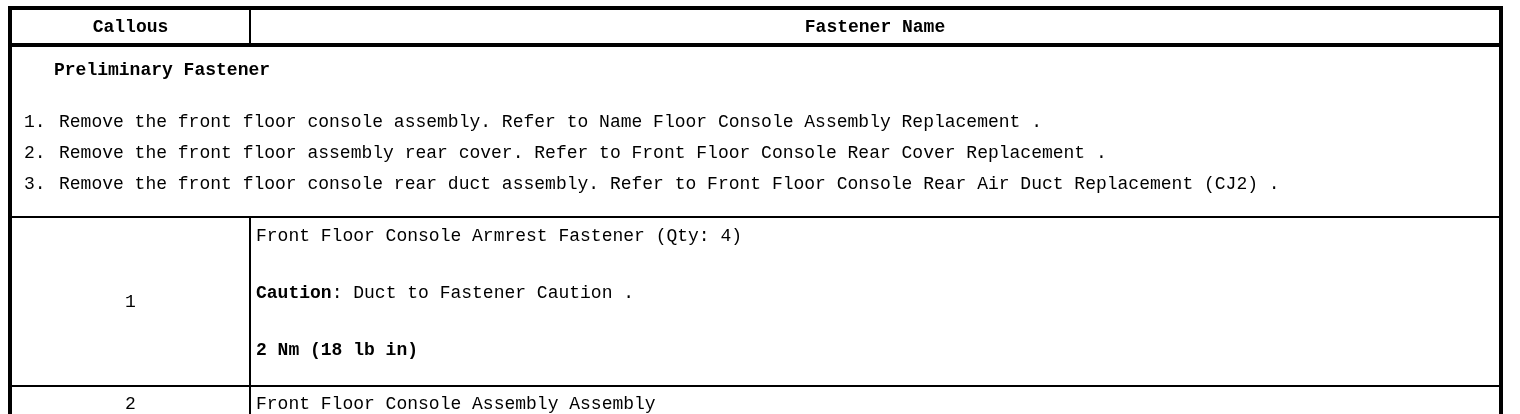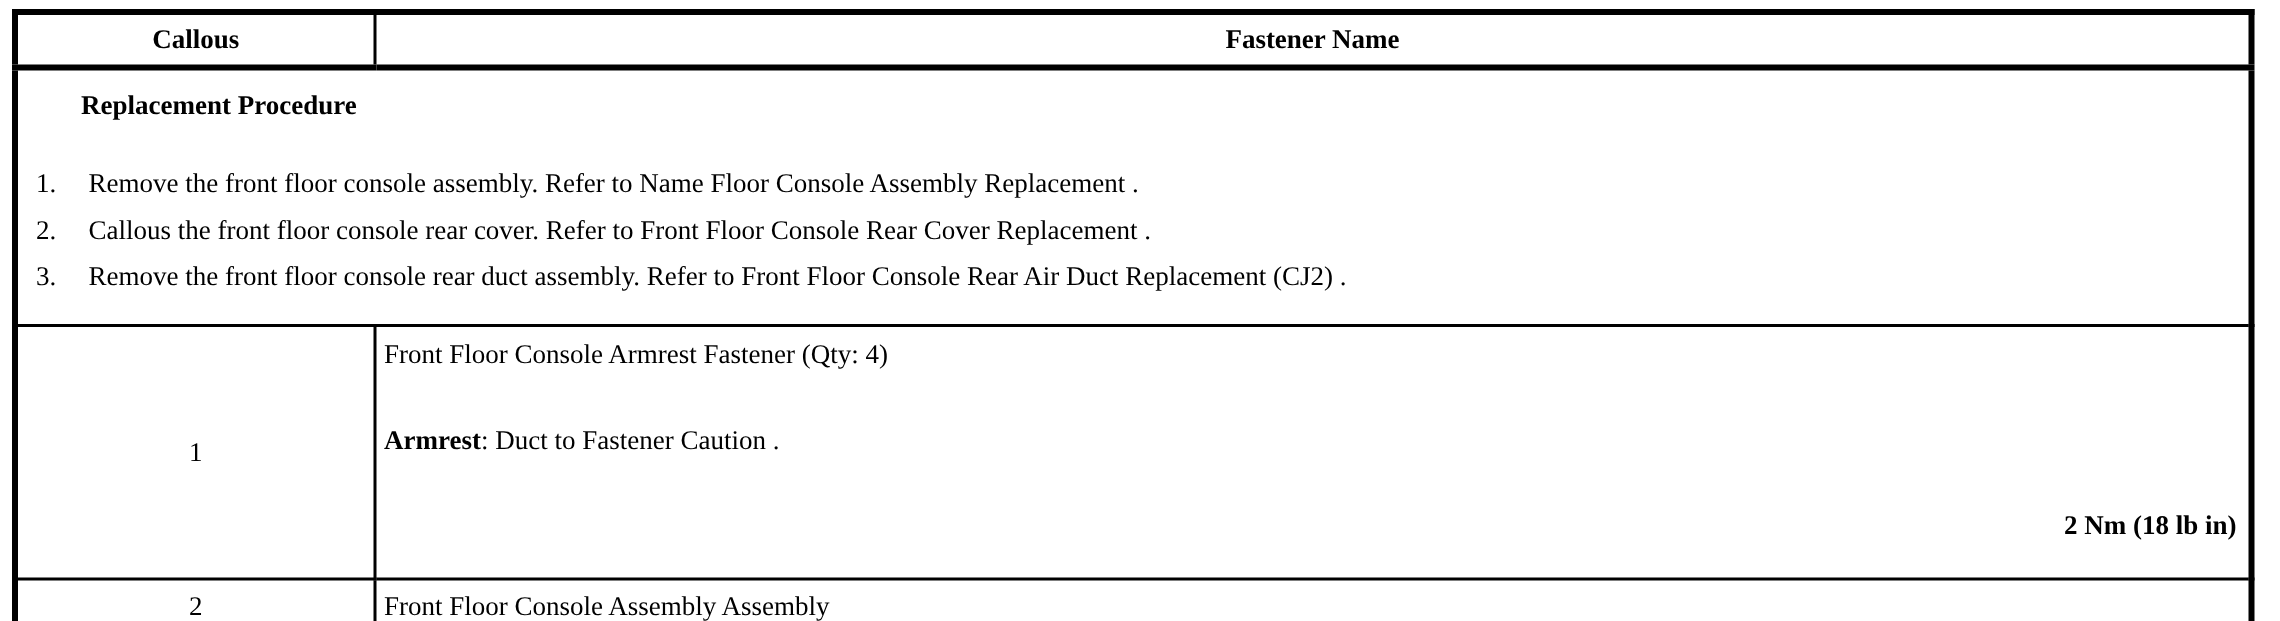--- a/index.html
+++ b/index.html
@@ -6,21 +6,21 @@
     margin: 0;
     padding: 0;
     background: #ffffff;
   }
   .page {
     position: relative;
     width: 1520px;
     height: 414px;
     background: #ffffff;
     color: #000000;
-    font-family: Liberation Serif, serif;
+    font-family: Liberation Mono, monospace;
   }
   table.parts-table {
     position: absolute;
     left: 8px;
     top: 6px;
     width: 1495px;
     border-collapse: collapse;
     table-layout: fixed;
     border: 4px solid #000000;
   }
@@ -64,21 +64,21 @@
     vertical-align: middle;
     padding: 0;
   }
   tr.detail-row td { height: 151px; }
   td.component-cell {
     vertical-align: top;
     padding: 8px 8px 8px 5px;
     line-height: 21px;
   }
   .component-cell p { margin: 0 0 36px 0; }
-  .component-cell p:last-child { margin-bottom: 0; text-align: right; }
+  .component-cell p:last-child { margin-bottom: 0; }
   .bold { font-weight: bold; }
   tr.simple-row td { height: 34px; }
   td.component-cell-middle {
     vertical-align: middle;
     padding: 0 8px 0 5px;
     line-height: 21px;
   }
 </style>
 </head>
 <body>
@@ -91,42 +91,42 @@
     </colgroup>
     <thead>
       <tr>
         <th>Callous</th>
         <th>Fastener Name</th>
       </tr>
     </thead>
     <tbody>
       <tr>
         <td colspan="2" class="prelim-cell">
-          <div class="prelim-title">Replacement Procedure</div>
+          <div class="prelim-title">Preliminary Fastener</div>
           <div class="steps">
             <div class="step">
               <span class="step-marker">1.</span>
               <span class="step-text">Remove the front floor console assembly. Refer to Name Floor Console Assembly Replacement .</span>
             </div>
             <div class="step">
               <span class="step-marker">2.</span>
-              <span class="step-text">Callous the front floor console rear cover. Refer to Front Floor Console Rear Cover Replacement .</span>
+              <span class="step-text">Remove the front floor assembly rear cover. Refer to Front Floor Console Rear Cover Replacement .</span>
             </div>
             <div class="step">
               <span class="step-marker">3.</span>
               <span class="step-text">Remove the front floor console rear duct assembly. Refer to Front Floor Console Rear Air Duct Replacement (CJ2) .</span>
             </div>
           </div>
         </td>
       </tr>
       <tr class="detail-row">
         <td class="callout-cell">1</td>
         <td class="component-cell">
           <p>Front Floor Console Armrest Fastener (Qty: 4)</p>
-          <p><span class="bold">Armrest</span><span>: Duct to Fastener Caution .</span></p>
+          <p><span class="bold">Caution</span><span>: Duct to Fastener Caution .</span></p>
           <p class="bold">2 Nm (18 lb in)</p>
         </td>
       </tr>
       <tr class="simple-row">
         <td class="callout-cell">2</td>
         <td class="component-cell-middle">
           <span>Front Floor Console Assembly Assembly</span>
         </td>
       </tr>
     </tbody>

